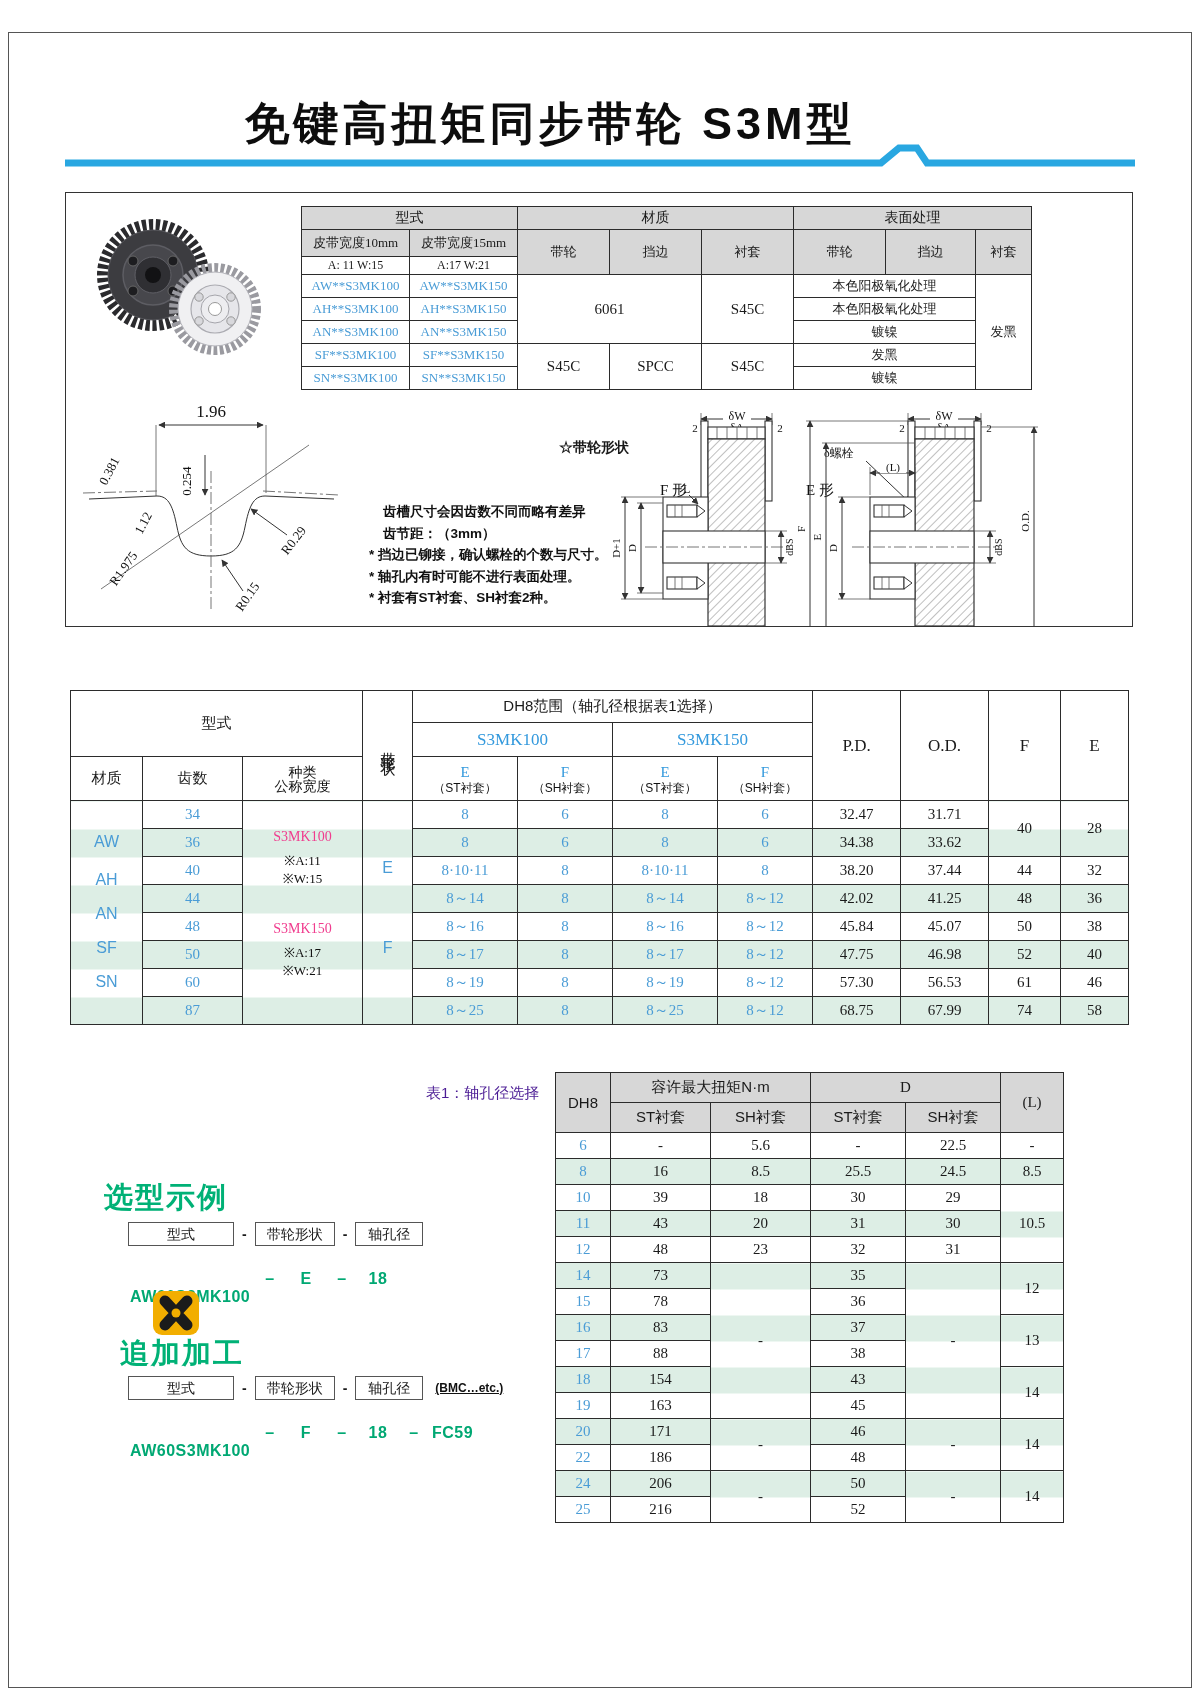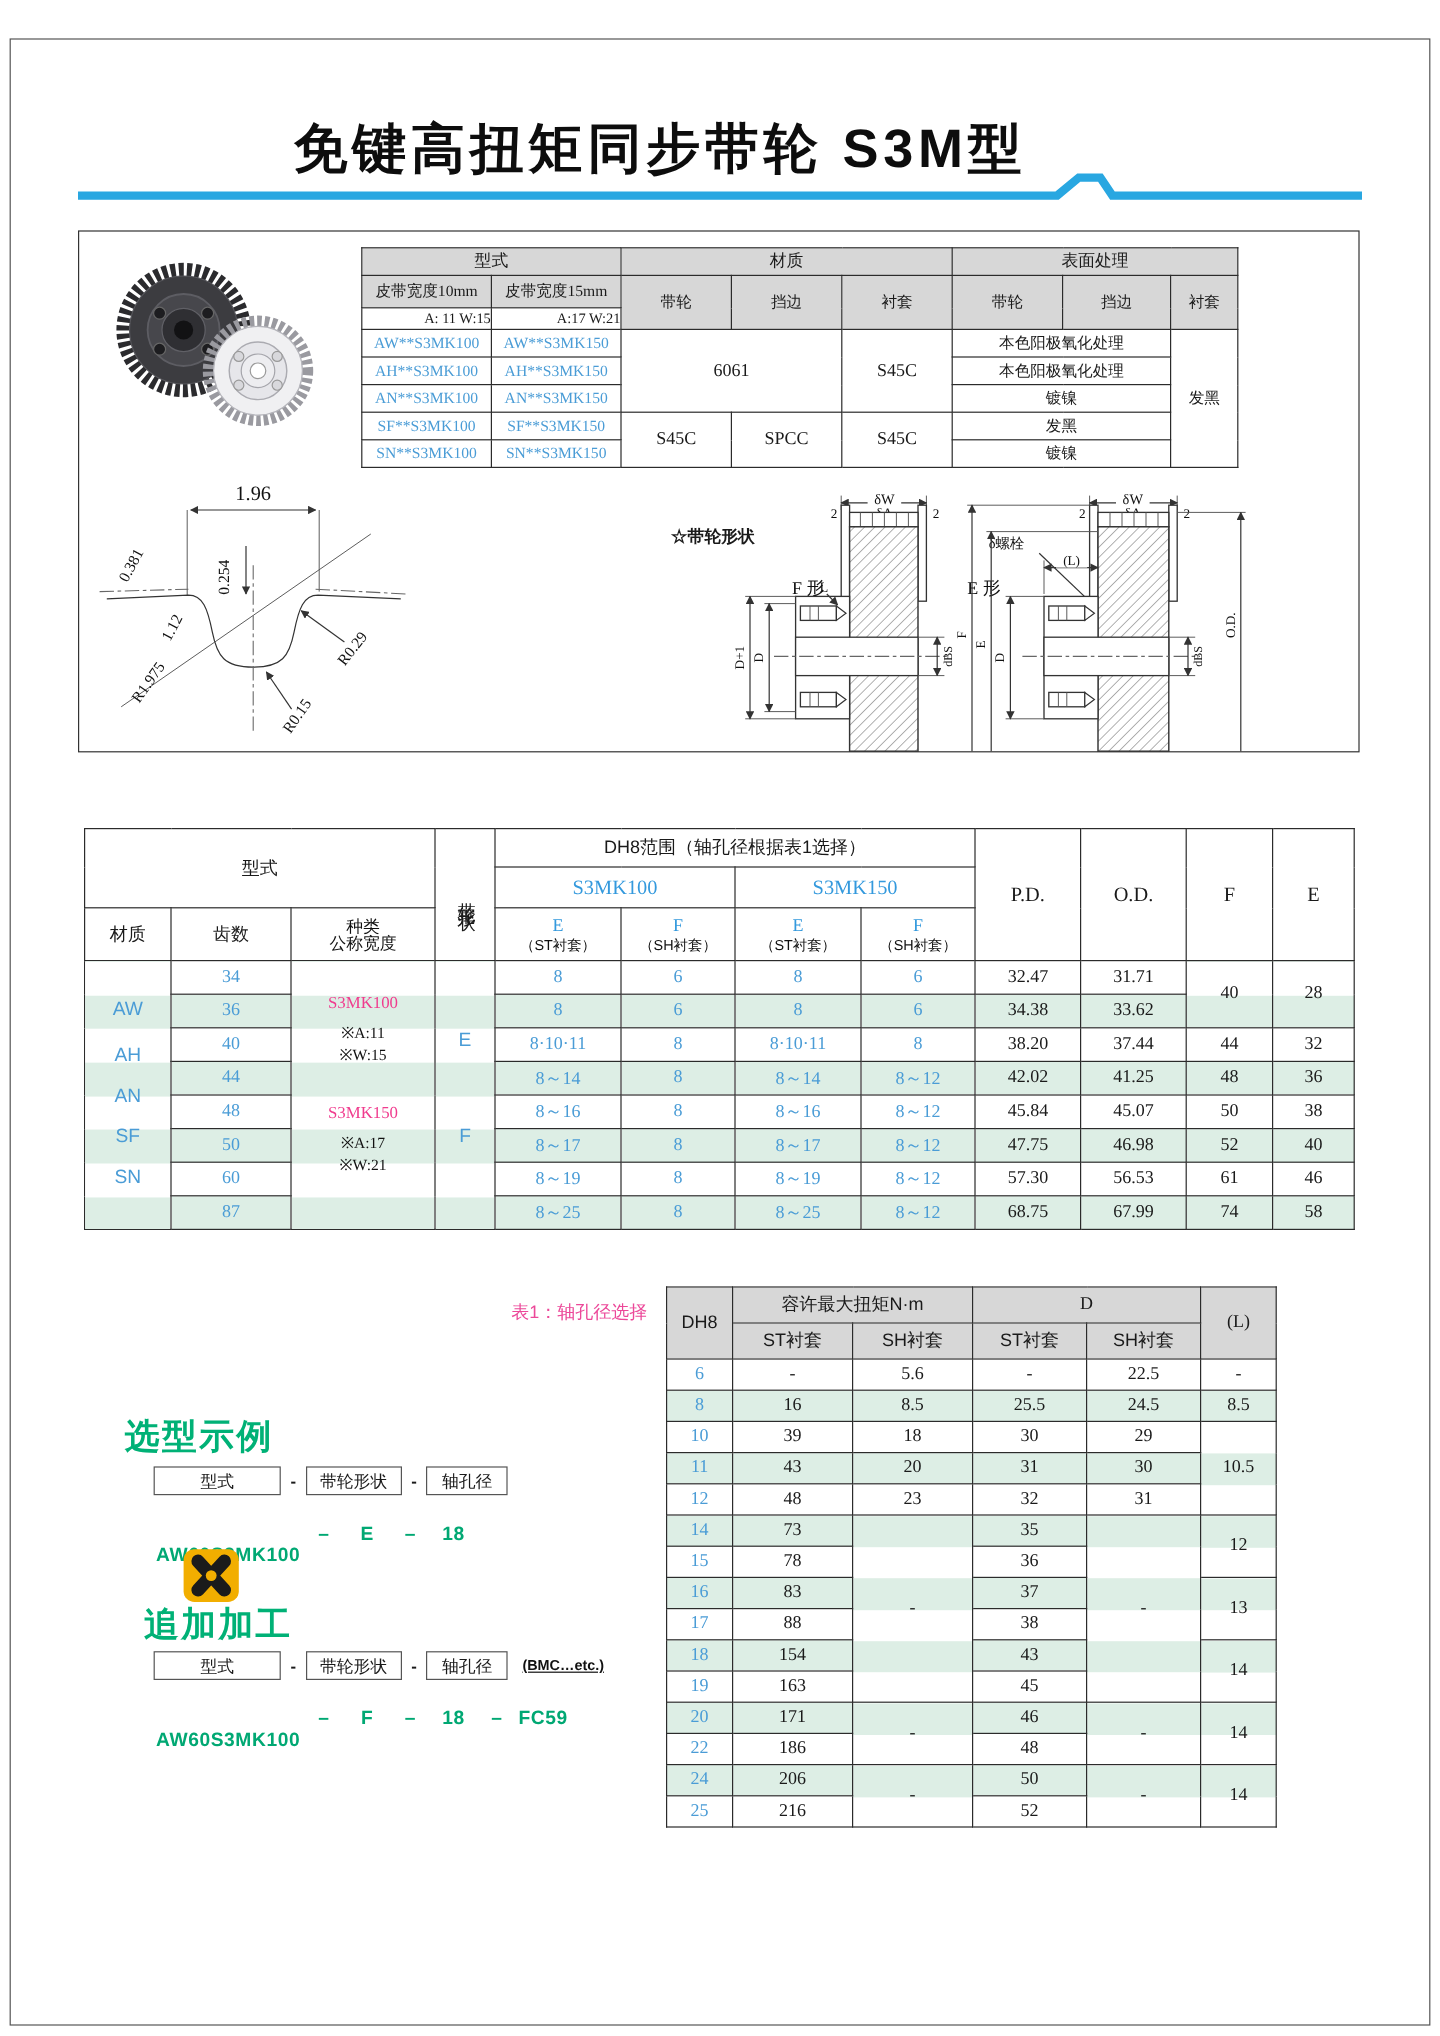--- a/index.html
+++ b/index.html
@@ -12,21 +12,21 @@
   .panel { position:absolute; left:65px; top:192px; width:1068px; height:435px; border:1px solid #333; background:#fff; }
 
   table { border-collapse:collapse; table-layout:fixed; }
   td { border:1px solid #2b2b2b; text-align:center; vertical-align:middle; overflow:hidden; padding:0; }
 
   
   .spec-table { position:absolute; left:300px; top:205px; width:730px; font-size:13px; font-family:"Liberation Serif",serif; }
   .spec-table td { height:23px; }
   .spec-table tr.h1 td { height:23px; font-size:14px; }
   .spec-table tr.h2 td { height:27px; font-size:13px; }
-  .spec-table tr.h3 td { height:18px; font-size:12px;text-align:right; }
+  .spec-table tr.h3 td { height:18px; font-size:12px; }
   .gray { background:#d7d7d7; }
   .blue { color:#4a9cd6; }
   .bluehd { color:#3399dd; }
 
   
   .notes { position:absolute; left:368px; top:500px; width:335px; font-size:13.5px; font-weight:bold; line-height:21.5px; color:#111; }
   .notes .ind { padding-left:14px; }
   .shape-note { position:absolute; left:558px; top:438px; font-size:14px; font-weight:bold; }
 
   
@@ -45,21 +45,21 @@
   .relcell { position:relative; }
   .pin { position:absolute; left:0; right:0; text-align:center; }
   .magenta { color:#f03c8e; font-size:14px; font-family:"Liberation Serif",serif; }
   .kline { font-size:13px; color:#111; }
   .mat-letter { font-size:16px; color:#4a9cd6; font-family:"Liberation Sans",sans-serif; }
   .shape-letter { font-size:16px; color:#4a9cd6; font-family:"Liberation Sans",sans-serif; }
   .ms8 { background:repeating-linear-gradient(to bottom,#fff 0 28px,#ddeee5 28px 56px) !important;padding-left:41px; }
   .ms2w { background:linear-gradient(to bottom,#fff 0 28px,#ddeee5 28px 56px) !important; }
 
   
-  .bore-caption { position:absolute; left:426px; top:1084px; width:125px; font-size:15px; color:#ec4899; }
+  .bore-caption { position:absolute; left:426px; top:1084px; width:125px; font-size:15px; color:#4c1d95; }
   .bore-table { position:absolute; left:555px; top:1072px; width:508px; font-size:15px; font-family:"Liberation Serif",serif; }
   .bore-table tr.bh td { height:30px; font-size:15px; }
   .bore-table tr.d { height:26px; }
   .bore-table tr.g td { background:#ddeee5; }
   .bore-table tr.w td { background:#fff; }
   .bs6g { background:repeating-linear-gradient(to bottom,#ddeee5 0 26px,#fff 26px 52px) !important; }
   .bs2g { background:linear-gradient(to bottom,#ddeee5 0 26px,#fff 26px 52px) !important; }
   .bs3w { background:linear-gradient(to bottom,#fff 0 26px,#ddeee5 26px 52px,#fff 52px 78px) !important; }
   .dh8big { font-size:18px; font-family:"Liberation Sans",sans-serif; }
 
@@ -148,20 +148,27 @@
       <line class="thin" x1="30" y1="196" x2="238" y2="52"></line>
       <text class="dt" font-size="13" text-anchor="middle" transform="rotate(-62 42 80)" x="42" y="80">0.381</text>
       <text class="dt" font-size="13" text-anchor="middle" transform="rotate(-62 76 132)" x="76" y="132">1.12</text>
       <text class="dt" font-size="13" text-anchor="middle" transform="rotate(-55 56 178)" x="56" y="178">R1.975</text>
       <line class="ln" x1="216" y1="142" x2="180" y2="116" marker-end="url(#arr)"></line>
       <text class="dt" font-size="13" text-anchor="middle" transform="rotate(-52 226 150)" x="226" y="150">R0.29</text>
       <line class="ln" x1="172" y1="198" x2="151" y2="167" marker-end="url(#arr)"></line>
       <text class="dt" font-size="13" text-anchor="middle" transform="rotate(-55 180 206)" x="180" y="206">R0.15</text>
     </svg>
 
+    <div class="notes" style="left:303px;top:308px;position:absolute">
+      <div class="ind">齿槽尺寸会因齿数不同而略有差异</div>
+      <div class="ind">齿节距：（3mm）</div>
+      <div>* 挡边已铆接，确认螺栓的个数与尺寸。</div>
+      <div>* 轴孔内有时可能不进行表面处理。</div>
+      <div>* 衬套有ST衬套、SH衬套2种。</div>
+    </div>
 
     <div class="shape-note" style="left:493px;top:246px;position:absolute">☆带轮形状</div>
 
     <svg style="position:absolute;left:533px;top:206px" width="200" height="229" viewBox="0 0 200 229">
       <text class="dt" x="88" y="96" font-size="15" text-anchor="end">F 形</text>
       <line class="thin" x1="102" y1="14" x2="102" y2="26"></line>
       <line class="thin" x1="173" y1="14" x2="173" y2="26"></line>
       <line class="ln" x1="102" y1="20" x2="173" y2="20" marker-start="url(#arr)" marker-end="url(#arr)"></line>
       <rect class="wbg" x="124" y="10" width="28" height="13"></rect>
       <text class="dt" x="138" y="21" font-size="12" text-anchor="middle">δW</text>

